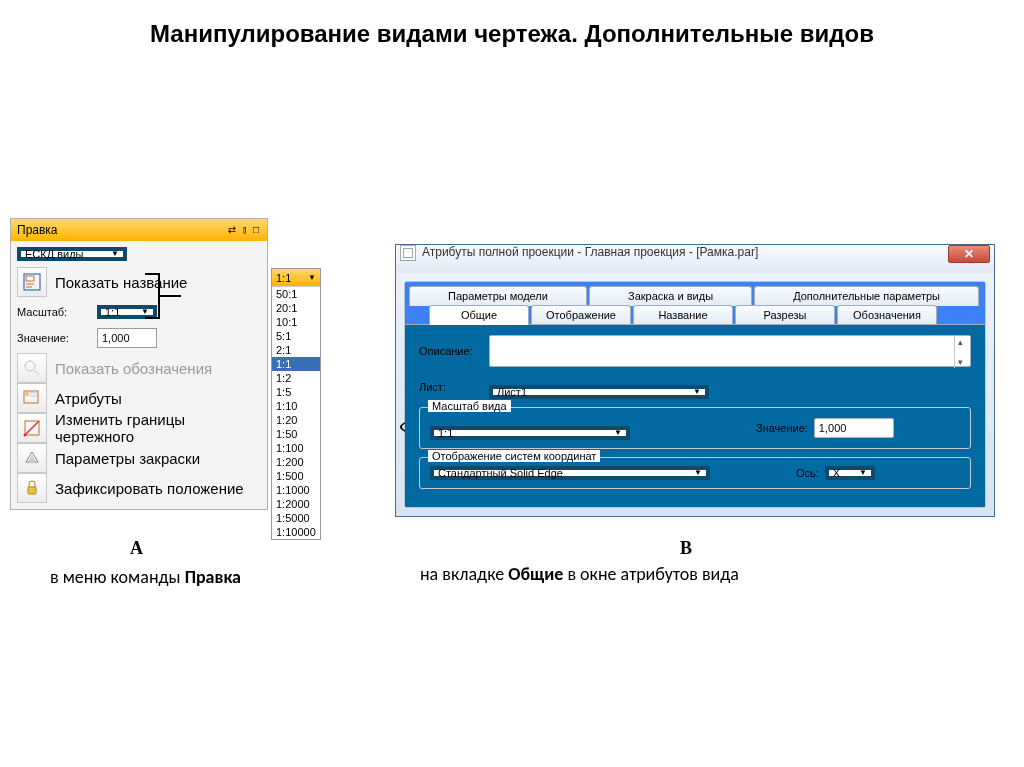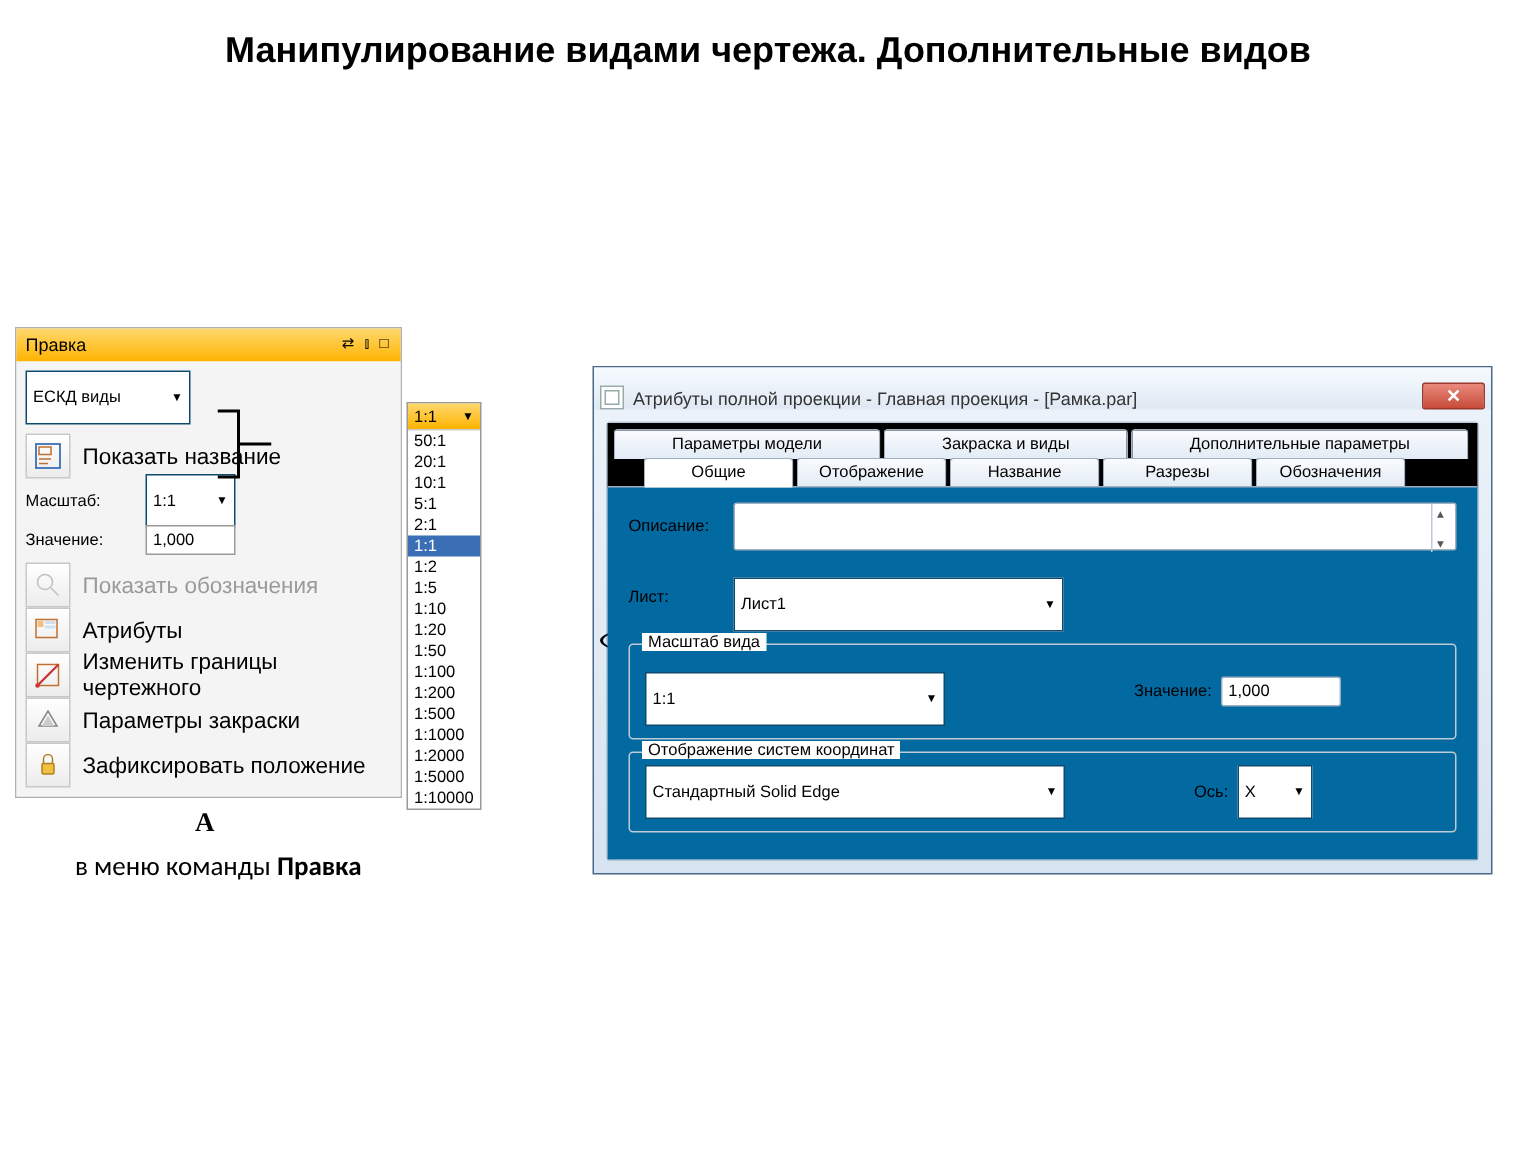--- a/index.html
+++ b/index.html
@@ -5,21 +5,21 @@
   * { box-sizing: border-box; margin: 0; padding: 0; }
   body { font-family: Verdana, Tahoma, sans-serif; font-size: 11px; color: #000; background: #fff; width: 1024px; height: 767px; position: relative; }
   .page-title { text-align: center; font-size: 24px; font-weight: bold; padding-top: 20px; font-family: Arial, sans-serif; }
   .layout { position: relative; width: 100%; height: 560px; }
 
   
   .panel-a { position: absolute; left: 10px; top: 170px; width: 258px; border: 1px solid #b0b0b0; background: #fdfdfd; }
   .panel-a-header { background: linear-gradient(#ffd86e,#ffb300); height: 22px; line-height: 22px; padding: 0 6px; font-size: 12px; display: flex; justify-content: space-between; align-items: center; }
   .panel-a-header .ctrls { font-size: 10px; letter-spacing: 2px; }
   .panel-a-body { padding: 6px; background: #f4f4f4; }
-  .dropdown { border: 1px solid #0c4a6e; background: #fff; height: 36px; line-height: 18px; padding: 0 4px; display: inline-flex; align-items: center; justify-content: space-between; }
+  .dropdown { border: 4px solid #0c4a6e; background: #fff; height: 14px; line-height: 18px; padding: 0 4px; display: inline-flex; align-items: center; justify-content: space-between; }
   .dropdown .arrow { font-size: 8px; margin-left: 4px; }
   .row-wide { margin-bottom: 6px; }
   .opt-row { display: flex; align-items: center; height: 30px; }
   .icon-btn { width: 30px; height: 30px; border: 1px solid #c8c8c8; background: linear-gradient(#fff,#ececec); margin-right: 8px; display: flex; align-items: center; justify-content: center; flex: 0 0 30px; }
   .icon-btn svg { width: 20px; height: 20px; }
   .opt-label { font-size: 15px; }
   .opt-label.disabled { color: #9a9a9a; }
   .scale-row { display: flex; align-items: center; gap: 22px; margin: 4px 0 4px 0; height: 22px;}
   .scale-row .lbl { width: 58px; font-size: 11px; }
   .scale-row .dropdown { width: 60px; }
@@ -29,27 +29,27 @@
   .bracket { position: absolute; left: 145px; top: 222px; width: 36px; height: 52px; }
 
   
   .scale-list { position: absolute; left: 271px; top: 220px; width: 50px; border: 1px solid #9a9a9a; background: #fff; font-size: 11px; }
   .scale-list .current { background: linear-gradient(#ffd86e,#ffb300); height: 18px; line-height: 18px; padding: 0 4px; display: flex; justify-content: space-between; border-bottom: 1px solid #ccc; }
   .scale-list .item { height: 14px; line-height: 14px; padding: 0 4px; }
   .scale-list .item.sel { background: #3a6fb5; color: #fff; }
 
   
   .panel-b { position: absolute; left: 395px; top: 196px; width: 600px; border: 1px solid #4a6a8a; background: linear-gradient(#edf3fa,#d7e3f0); }
-  .panel-b-titlebar { height: 28px; background: linear-gradient(#f7fbff,#dfe8f3); display: flex; align-items: flex-end; padding: 0 4px; }
+  .panel-b-titlebar { height: 28px; background: linear-gradient(#f7fbff,#dfe8f3); display: flex; align-items: flex-start; padding: 0 4px; }
   .panel-b-titlebar .win-icon { width: 16px; height: 16px; border: 1px solid #9aa; background:#fff; margin-right: 6px; position:relative; }
   .panel-b-titlebar .win-icon::after{content:"";position:absolute;left:2px;top:2px;right:2px;bottom:2px;border:1px solid #9aa;}
   .panel-b-titlebar .title { font-size: 12px; color: #333; }
   .panel-b-titlebar .close { margin-left: auto; width: 42px; height: 18px; background: linear-gradient(#e98a7c,#c84b3a); border: 1px solid #9c3a2e; border-radius: 2px; color: #fff; font-weight: bold; text-align: center; line-height: 16px; font-size: 12px; }
   .panel-b-inner { margin: 8px; border: 1px solid #b9c6d5; border-radius: 3px; background: #fff; }
-  .tab-row { display: flex; flex-wrap: wrap; padding: 4px 4px 0 4px; background: #000000; gap:0; }
+  .tab-row { display: flex; flex-wrap: wrap; padding: 4px 4px 0 4px; background: #3b82f6; gap:0; }
   .tab { border: 1px solid #a0b0c0; border-bottom: none; background: linear-gradient(#f9fbfe,#e2ebf5); height: 20px; line-height: 18px; font-size: 11px; padding: 0 8px; text-align: center; margin-right: 2px; border-radius: 3px 3px 0 0; }
   .tab.top { flex: 1 1 auto; }
   .tab.second { width: 100px; flex: 0 0 auto; }
   .tab.active { background: #fff; font-weight: normal; position: relative; z-index: 2; }
   .tabs-top { display: flex; width: 100%; }
   .tabs-second { display: flex; width: 100%; margin-top: -1px; padding-left: 20px;}
   .tab-content { border-top: 1px solid #a0b0c0; background: #0369a1; padding: 10px 14px; position: relative; z-index:1; margin-top:-1px;}
   .form-row { display: flex; align-items: center; margin-bottom: 8px; }
   .form-row .lbl { width: 70px; font-size: 11px; }
   .form-row .textarea { flex: 1; height: 32px; border: 1px solid #a0b0c0; border-radius: 2px; background:#fff; position: relative;}
@@ -260,14 +260,17 @@
     </div>
   </div>
 
   <div class="ellipse-hi"></div>
 
   <div class="label-letter label-a">A</div>
   <div class="label-letter label-b">B</div>
   <div class="caption caption-a">
     <span>в меню команды </span><b>Правка</b>
   </div>
+  <div class="caption caption-b">
+    <span>на вкладке </span><b>Общие</b><span> в окне атрибутов вида</span>
+  </div>
 
 </div>
 
 </body></html>

